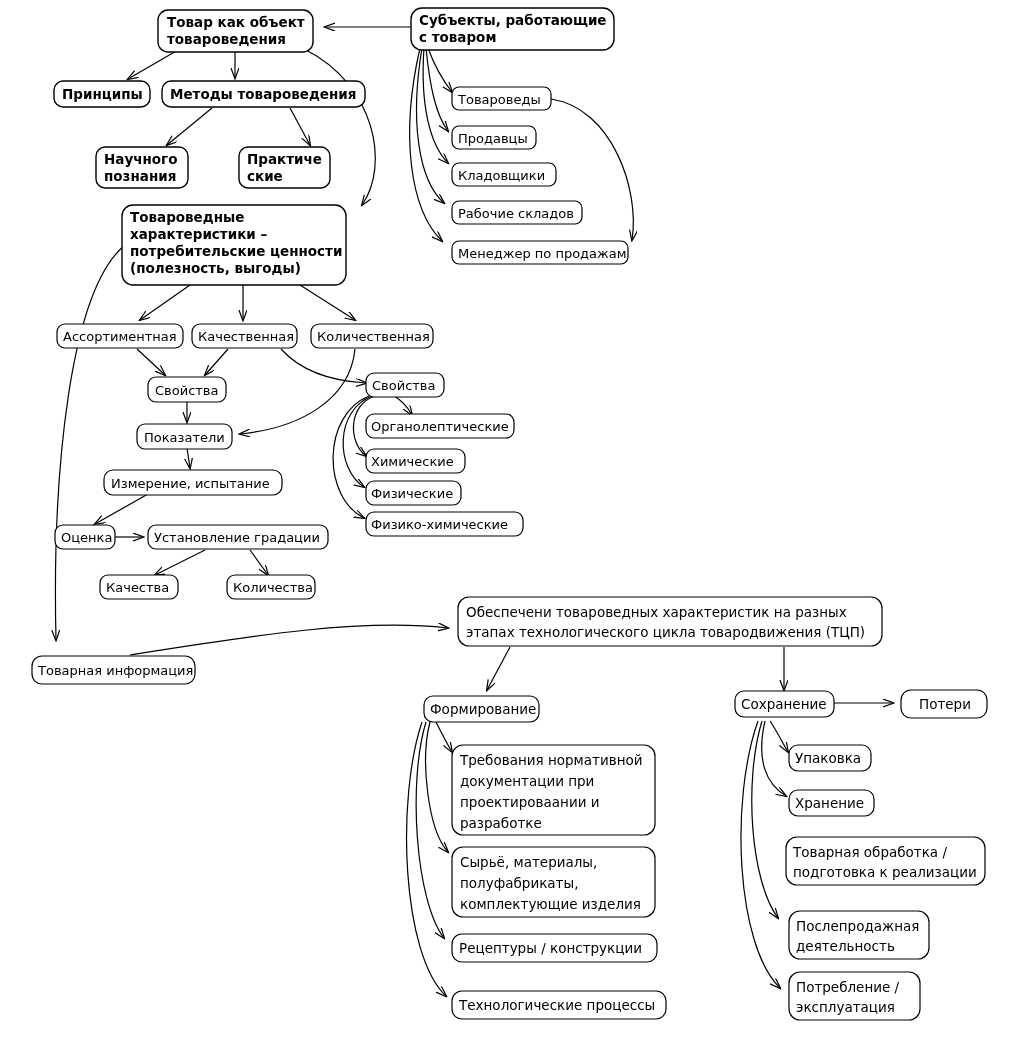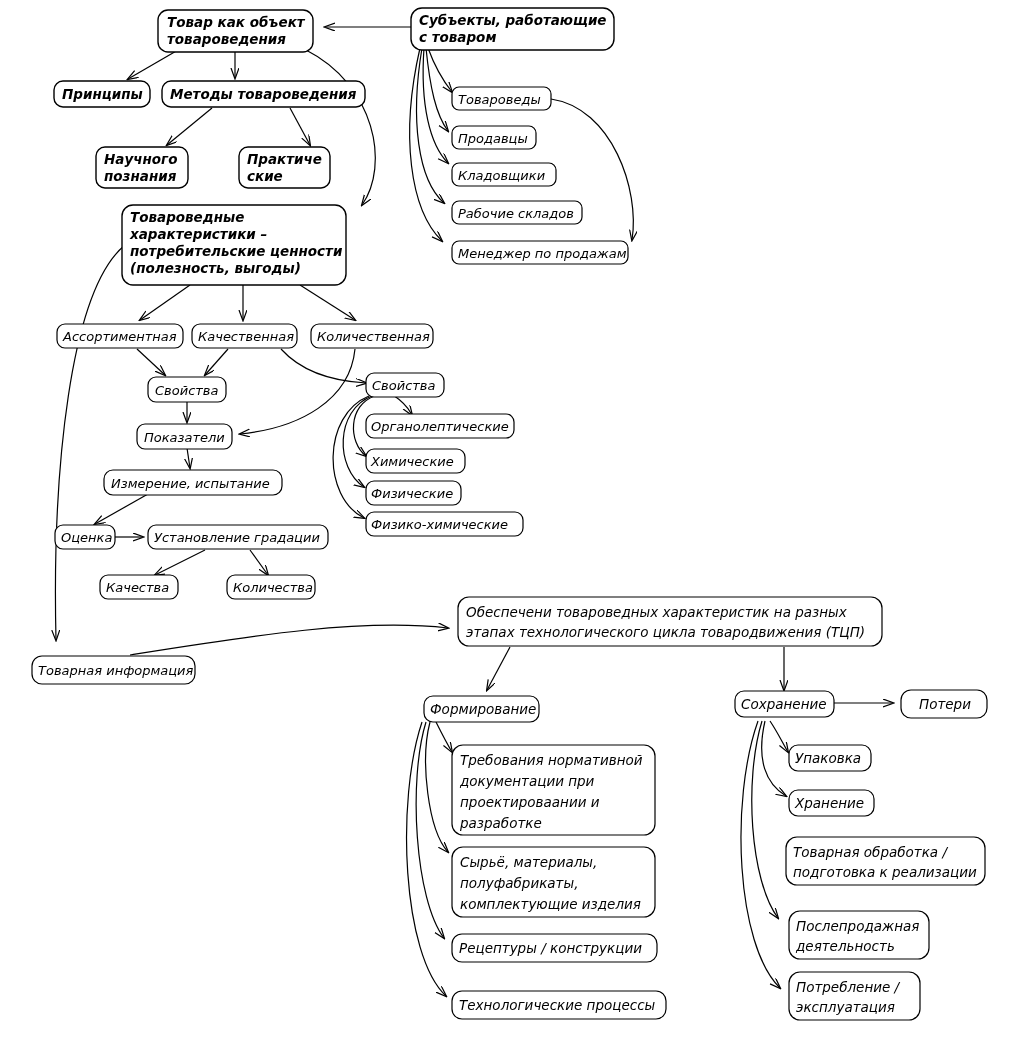--- a/index.html
+++ b/index.html
@@ -1,17 +1,17 @@
 <!DOCTYPE html>
 <html><head>
 <meta charset="utf-8">
 <style>
   html,body{margin:0;padding:0;background:#ffffff;}
   body{width:1016px;height:1044px;font-family:"DejaVu Sans",sans-serif;}
-  #diagram{position:relative;width:1016px;height:861px;font-style:italic;}
+  #diagram{position:relative;width:1016px;height:861px;}
   svg{display:block;}
   .node-text{fill:#000;font-family:"DejaVu Sans",sans-serif;}
 </style>
 </head>
 <body>
 
 <div id="diagram">
 <svg width="1016" height="1044" viewBox="0 0 1016 1044" xmlns="http://www.w3.org/2000/svg">
   <defs>
     <marker id="ah" markerWidth="12" markerHeight="12" refX="10" refY="4" orient="auto" markerUnits="userSpaceOnUse">

